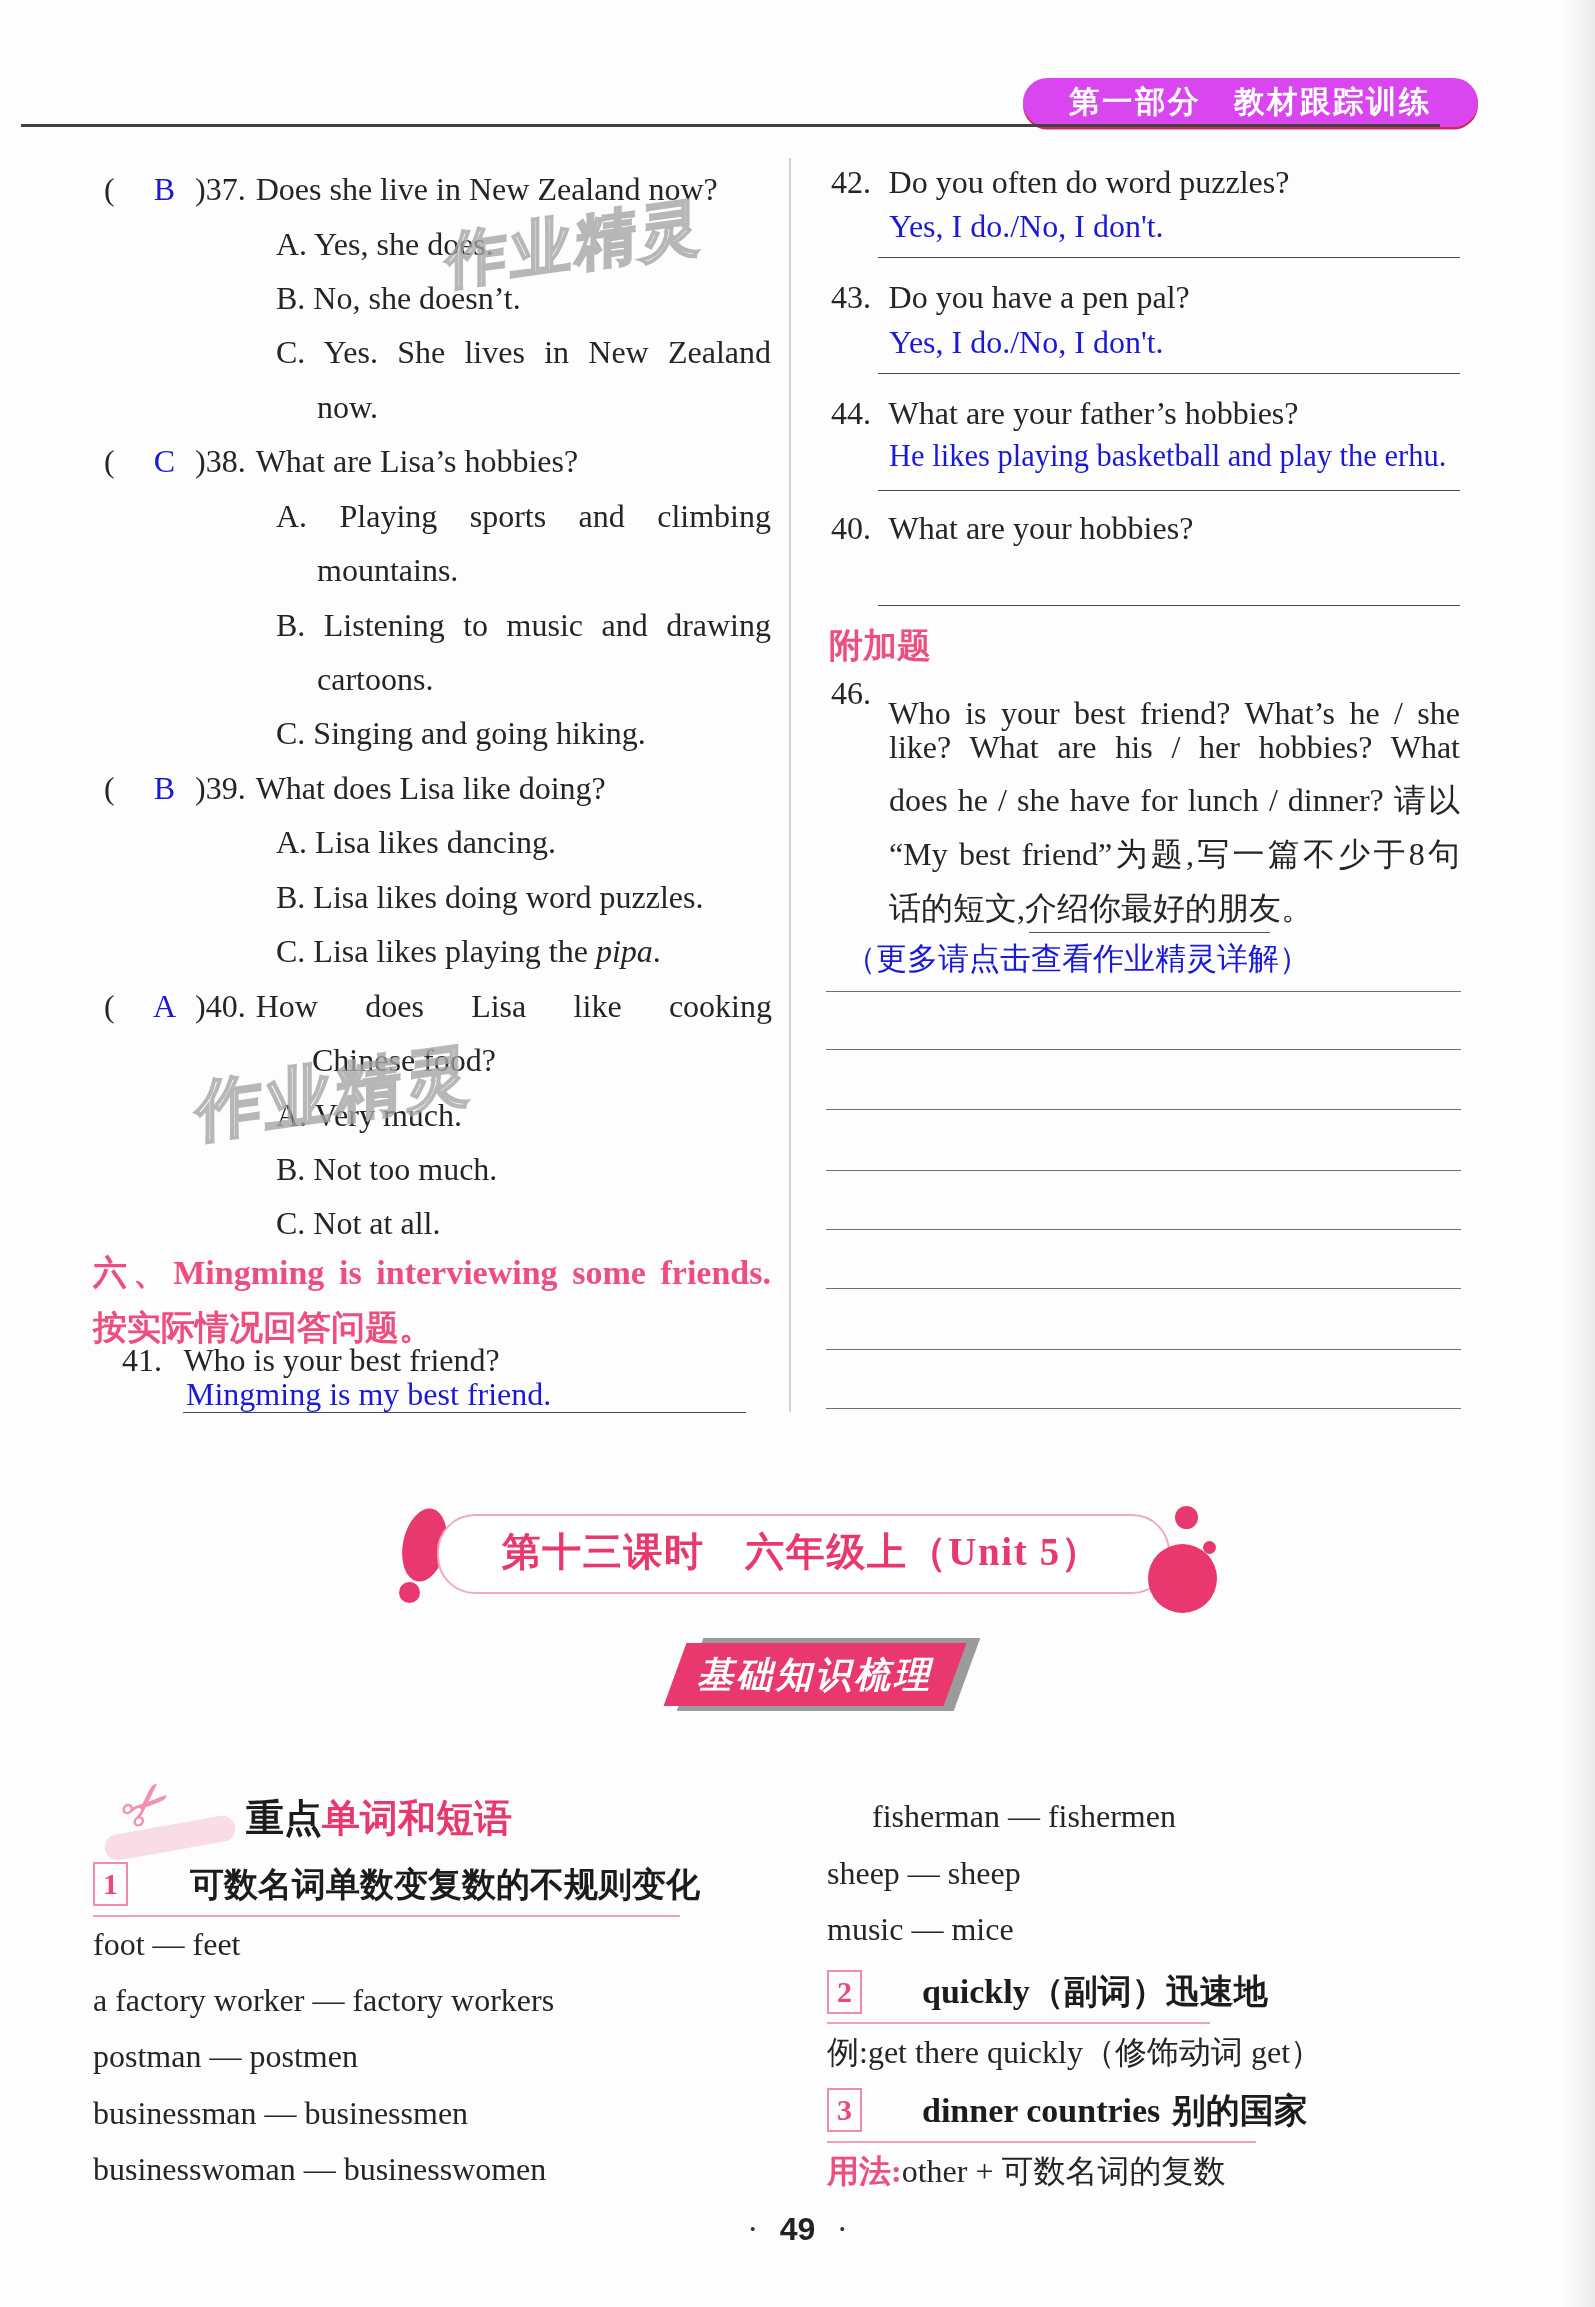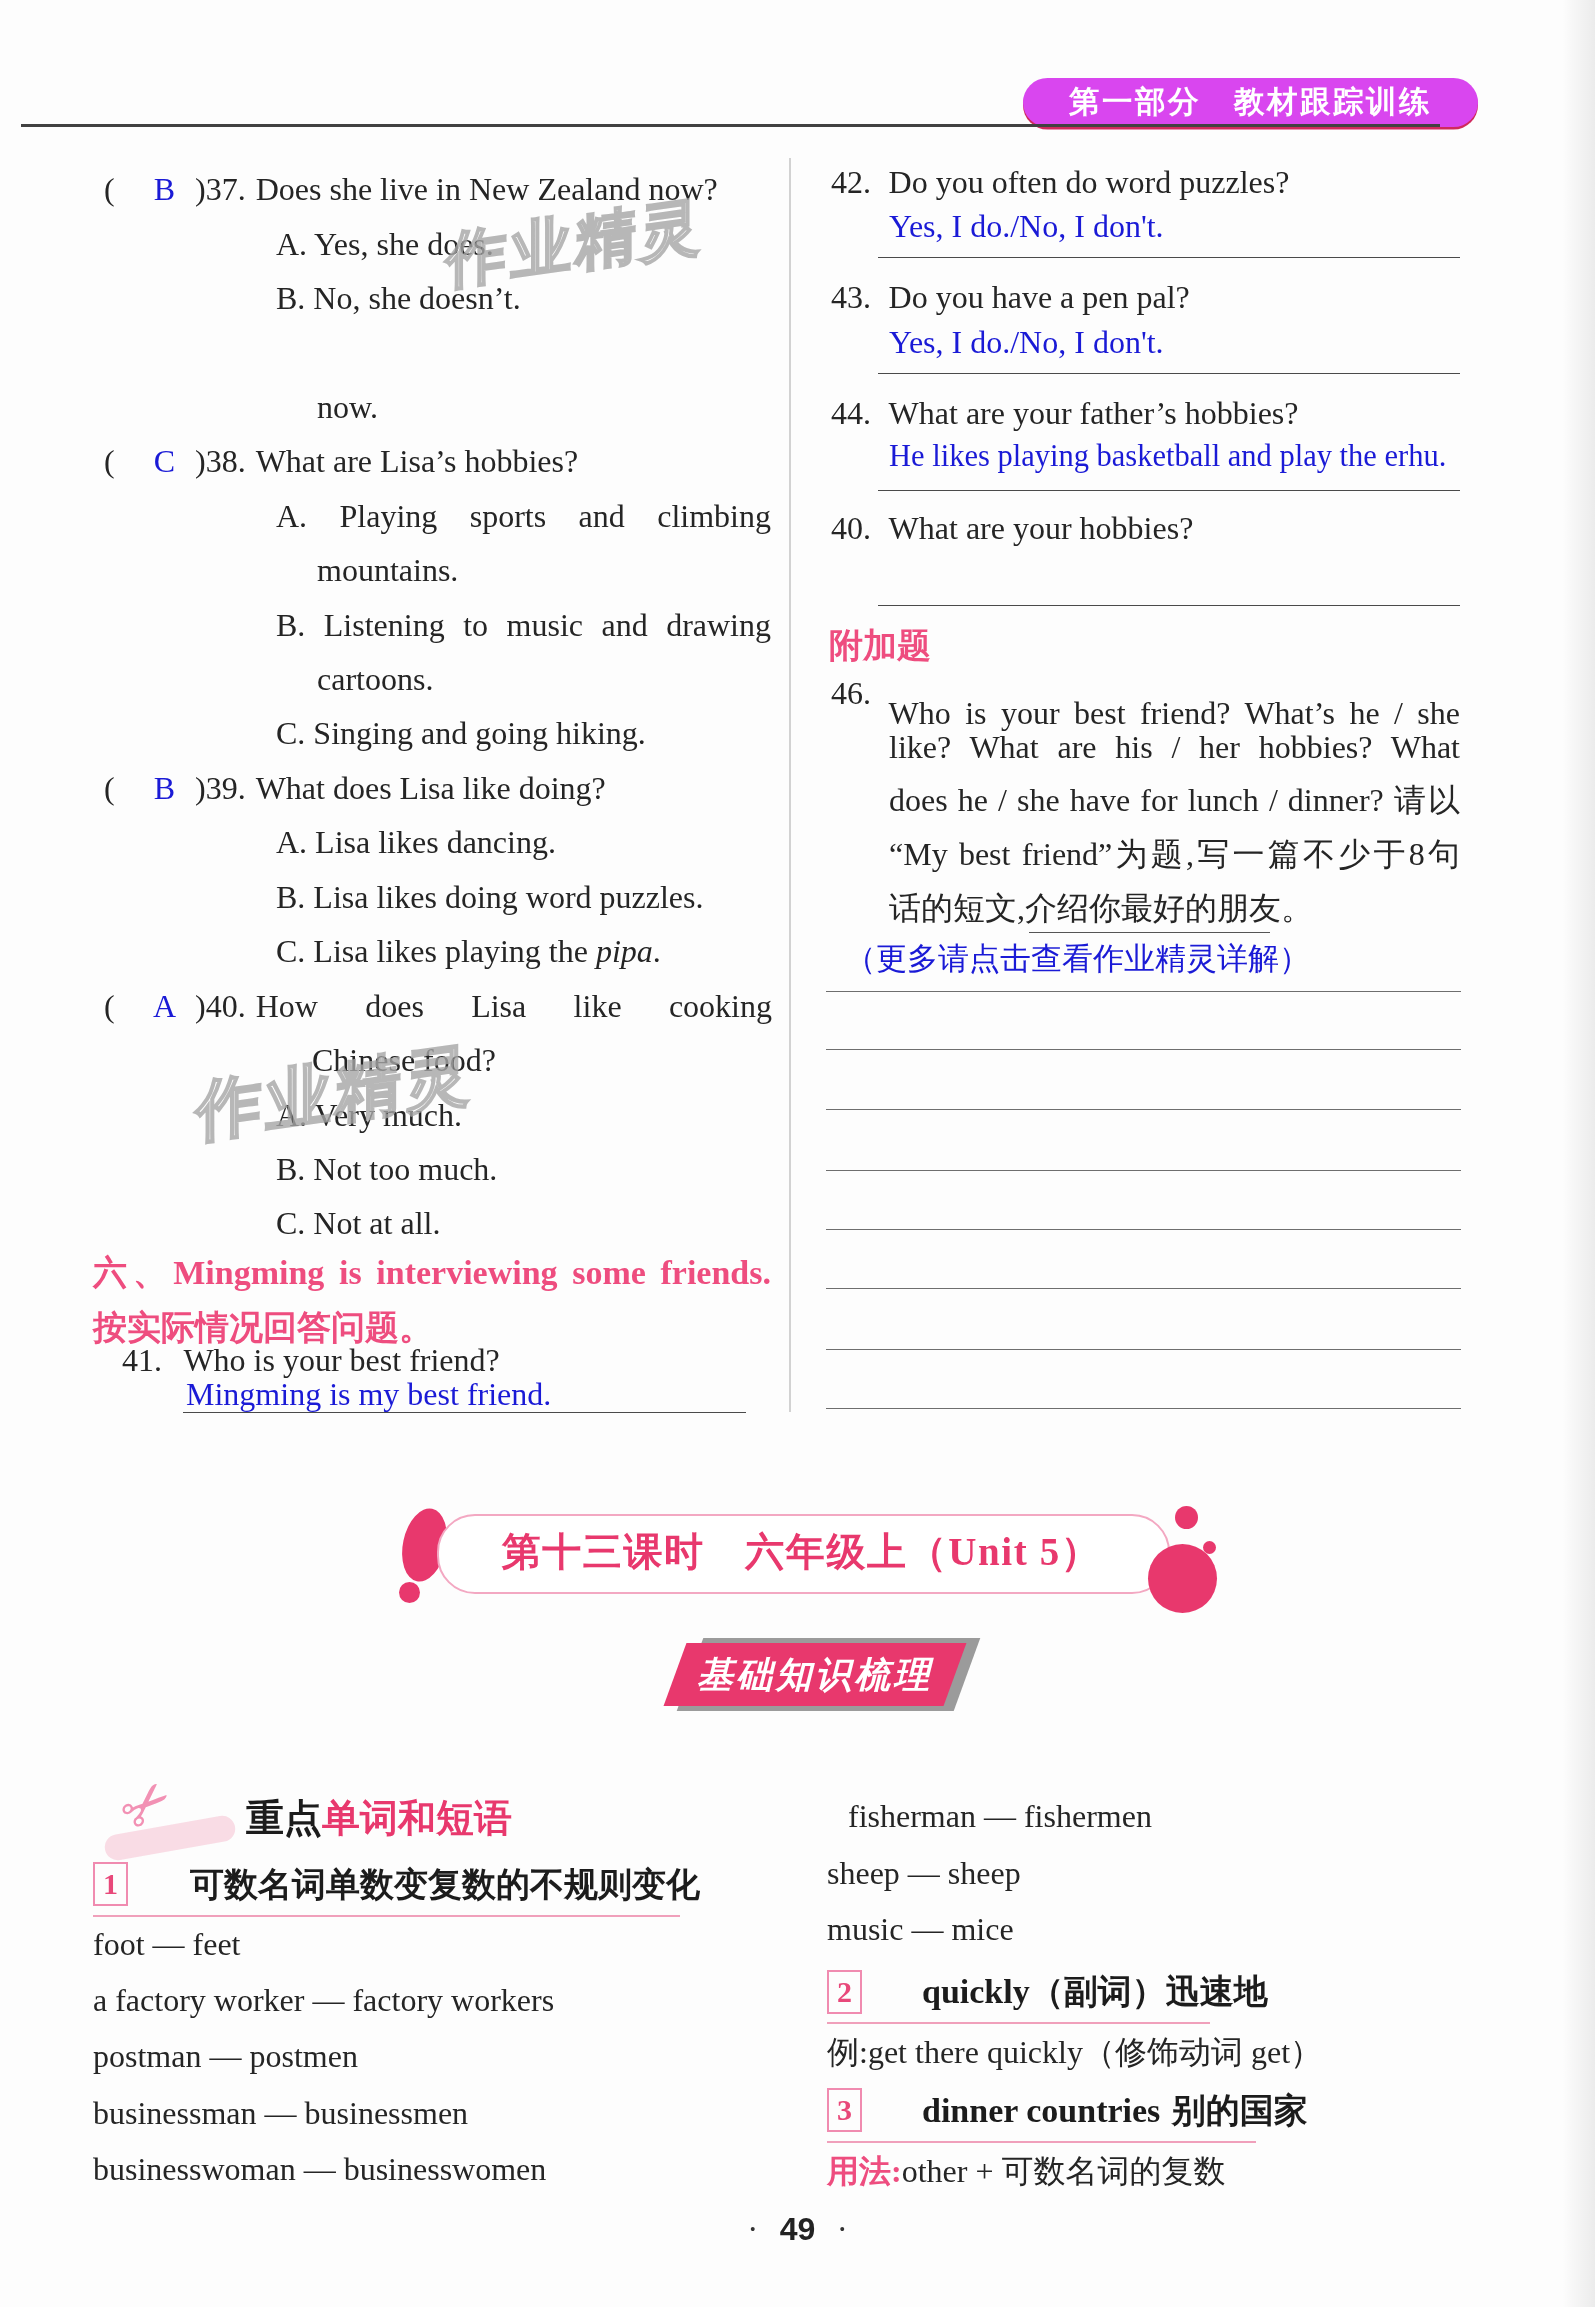--- a/index.html
+++ b/index.html
@@ -86,20 +86,21 @@
   <div class="wm wm2">作业精灵</div>
 
   <div class="t qrow" style="top:169px">
     <span class="pre">(</span>
       <span class="letter">B</span>
       <span>)37.</span>
       <span class="qt">Does she live in New Zealand now?</span>
   </div>
   <div class="t opt" style="top:224px">A. Yes, she does.</div>
   <div class="t opt" style="top:278px">B. No, she doesn’t.</div>
+  <div class="t opt jl" style="top:332px">C. Yes. She lives in New Zealand</div>
   <div class="t optc" style="top:387px">now.</div>
 
   <div class="t qrow" style="top:441px">
     <span class="pre">(</span>
       <span class="letter">C</span>
       <span>)38.</span>
       <span class="qt">What are Lisa’s hobbies?</span>
   </div>
   <div class="t opt jl" style="top:496px">A. Playing sports and climbing</div>
   <div class="t optc" style="top:550px">mountains.</div>
@@ -211,21 +212,21 @@
   <div class="secnum" style="left:93px;top:1862px">1</div>
   <div class="t sectitle" style="left:190px;top:1864px">可数名词单数变复数的不规则变化</div>
   <div class="punder" style="left:93px;top:1915px;width:587px"></div>
 
   <div class="t" style="left:93px;top:1924px">foot — feet</div>
   <div class="t" style="left:93px;top:1980px">a factory worker — factory workers</div>
   <div class="t" style="left:93px;top:2036px">postman — postmen</div>
   <div class="t" style="left:93px;top:2093px">businessman — businessmen</div>
   <div class="t" style="left:93px;top:2149px">businesswoman — businesswomen</div>
 
-  <div class="t" style="left:848px;top:1796px">fisherman — fishermen</div>
+  <div class="t" style="left:872px;top:1796px">fisherman — fishermen</div>
   <div class="t" style="left:827px;top:1853px">sheep — sheep</div>
   <div class="t" style="left:827px;top:1909px">music — mice</div>
 
   <div class="secnum" style="left:827px;top:1970px">2</div>
   <div class="t" style="left:922px;top:1971px">
     <span class="sectitle">quickly</span><span class="sectitle">（副词）迅速地</span>
   </div>
   <div class="punder" style="left:827px;top:2022px;width:383px"></div>
   <div class="t" style="left:827px;top:2032px">例:get there quickly（修饰动词 get）</div>
 

